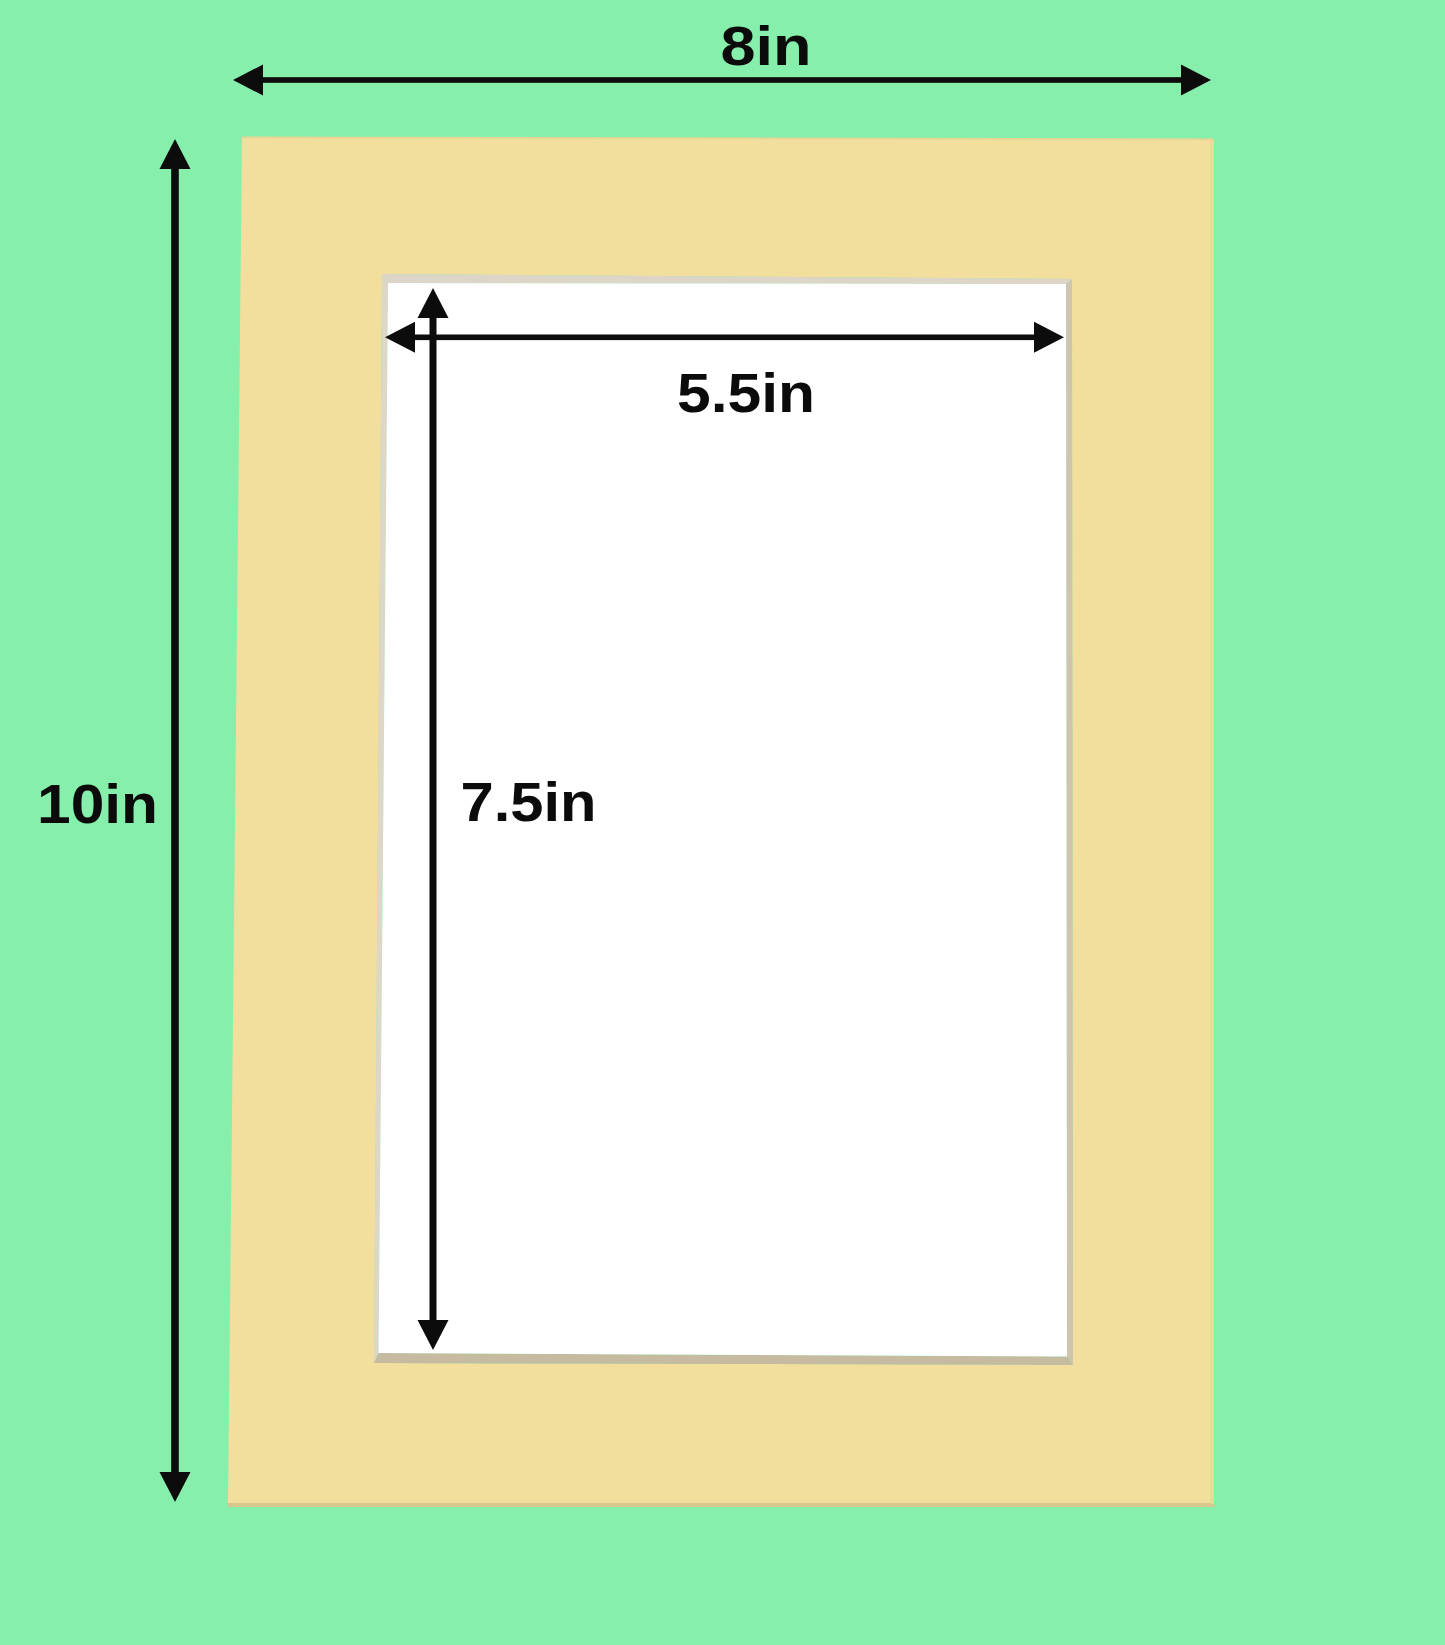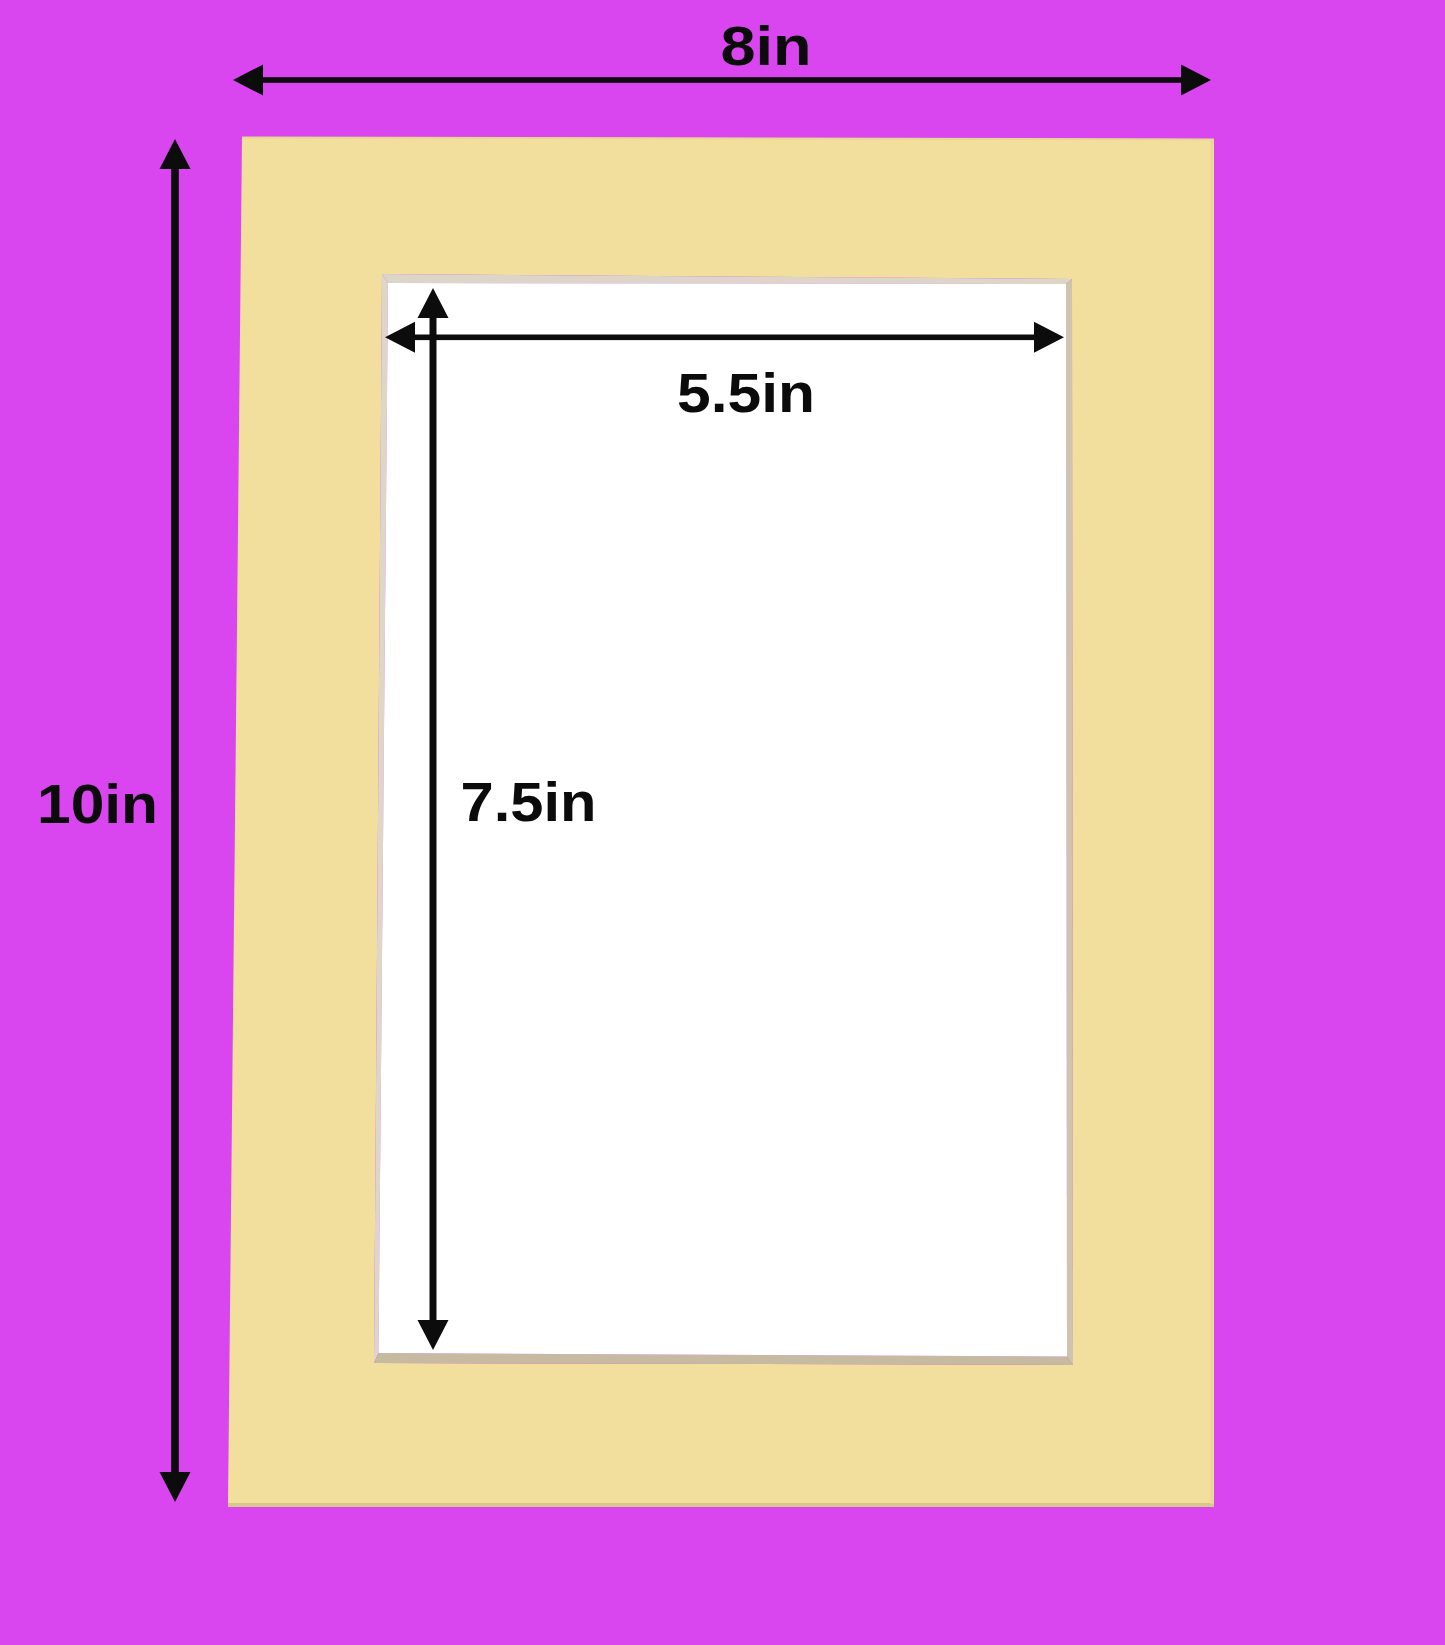--- a/index.html
+++ b/index.html
@@ -1,16 +1,16 @@
 <!DOCTYPE html>
 <html><head>
 <meta charset="utf-8">
 <style>
   html,body{margin:0;padding:0;background:#ffffff;}
-  #stage{position:relative;width:1445px;height:1645px;background:#d946ef;overflow:hidden;
+  #stage{position:relative;width:1445px;height:1645px;background:#86efac;overflow:hidden;
          font-family:"Liberation Sans", sans-serif;}
   svg{position:absolute;left:0;top:0;}
   .lbl{font-family:"Liberation Sans", sans-serif;font-weight:700;fill:#0b0b0b;}
 </style>
 </head>
 <body>
 <div id="stage">
 <svg width="1445" height="1645" viewBox="0 0 1445 1645">
 
   <path d="M242,137 L1214,139 L1214,1506 L228,1506 Z M382,274 L1072,279 L1073,1365 L374,1363 Z" fill="#f2df9e" fill-rule="evenodd"></path>

